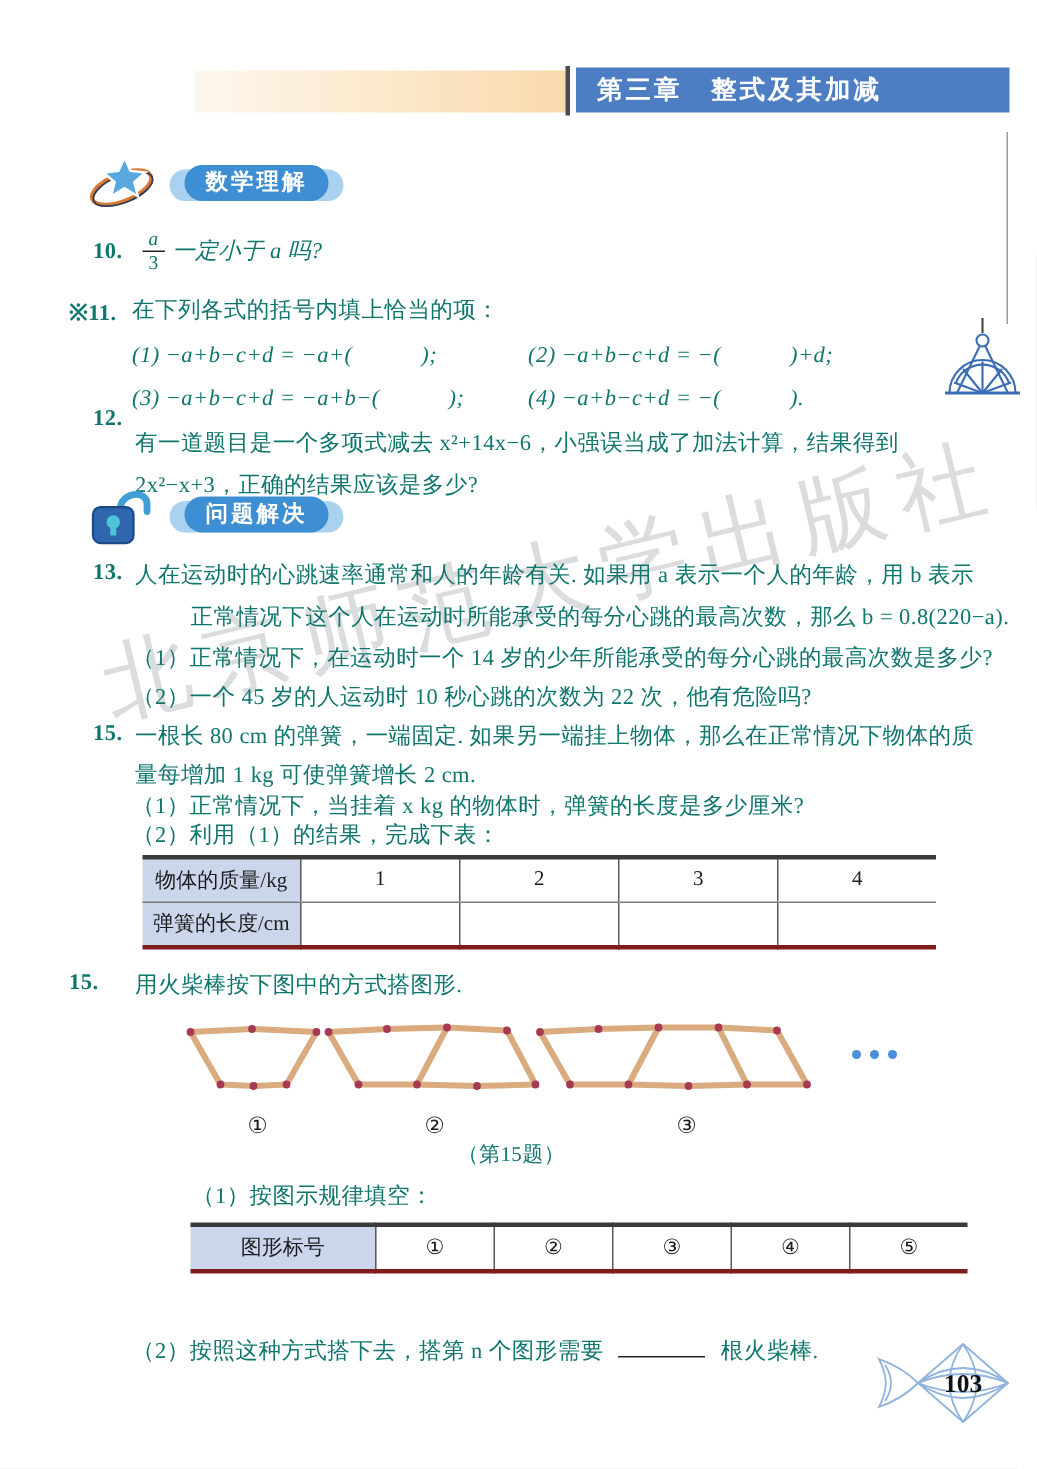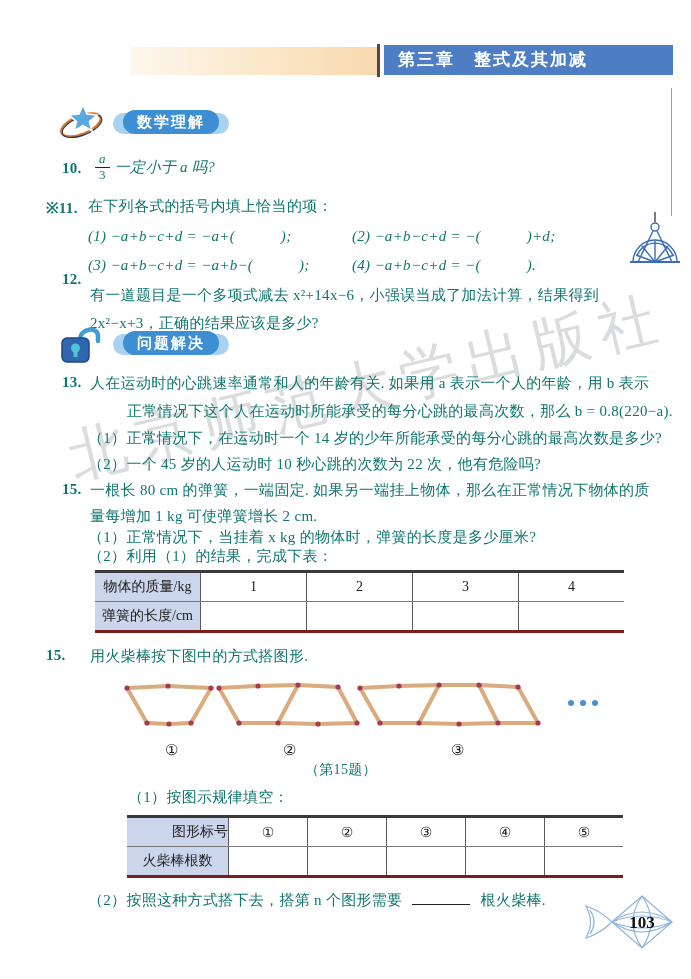--- a/index.html
+++ b/index.html
@@ -233,34 +233,26 @@
     <div class="figlabel" style="left:165px;top:741px;">①</div>
     <div class="figlabel" style="left:283px;top:741px;">②</div>
     <div class="figlabel" style="left:451px;top:741px;">③</div>
     <div class="line" style="left:305px;top:761px;font-size:14px;">（第15题）</div>
 
     <div class="line" style="left:88px;top:788px;margin-left:40px;">（1）按图示规律填空：</div>
 
     <table class="book abs" style="left:127px;top:815px;width:491px;">
       <tbody>
           <tr>
-        <td class="hd" style="width:101px;text-align:right;">图形标号</td>
+        <td class="hd" style="width:123px;">图形标号</td>
         <td style="width:78px;">①</td>
         <td style="width:78px;">②</td>
         <td style="width:78px;">③</td>
         <td style="width:78px;">④</td>
         <td style="width:78px;">⑤</td>
-      </tr>
-      <tr>
-        <td class="hd">火柴棒根数</td>
-        <td></td>
-        <td></td>
-        <td></td>
-        <td></td>
-        <td></td>
       </tr>
     </tbody>
       </table>
 
     <div class="line" style="left:88px;top:890px;">
       <span>（2）按照这种方式搭下去，搭第 n 个图形需要</span>
       <span class="blank-line"></span>
       <span>根火柴棒.</span>
     </div>
 

